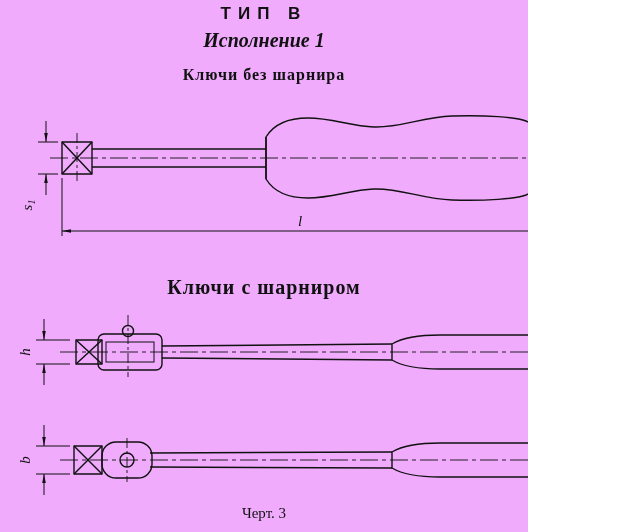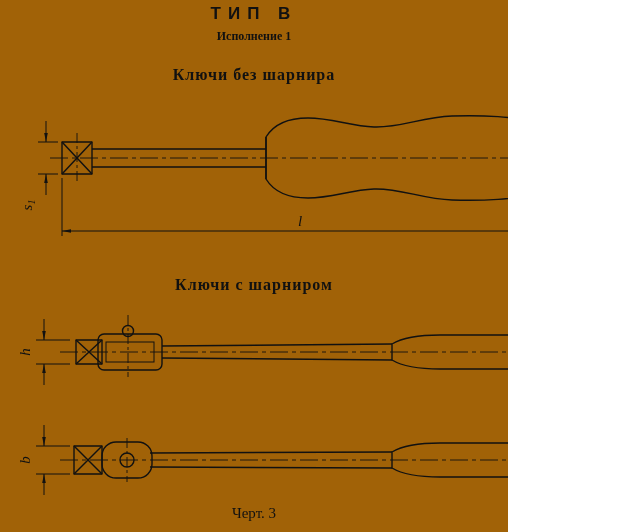--- a/index.html
+++ b/index.html
@@ -1,24 +1,24 @@
 <!DOCTYPE html>
 <html><head>
 <meta charset="utf-8">
 <style>
   html,body{margin:0;padding:0;background:#fff;}
-  .page{position:relative;width:508px;height:532px;background:#a16207;overflow:hidden;
-        font-family:"Liberation Serif", serif;color:#111;}
+  .page{position:relative;width:508px;height:532px;background:#f0abfc;overflow:hidden;
+        font-family:"Liberation Serif", serif;color:#111;padding-left:20px;}
   .center{position:absolute;left:0;right:0;text-align:center;white-space:pre;}
   .title{top:4px;font-family:"Liberation Sans", sans-serif;font-weight:bold;
          font-size:17px;letter-spacing:7px;}
-  .h-exec{top:29px;font-weight:bold;font-size:12px;}
+  .h-exec{top:29px;font-style:italic;font-weight:bold;font-size:20px;}
   .h-sub{top:51px;font-weight:bold;font-size:16px;letter-spacing:1px;margin-top:15px;}
   .h-exec2{top:253px;font-style:italic;font-weight:bold;font-size:16px;}
-  .h-sub2{top:276px;font-weight:bold;font-size:16px;letter-spacing:1px;}
+  .h-sub2{top:276px;font-weight:bold;font-size:20px;letter-spacing:1px;}
   .caption{top:505px;font-size:15px;}
   .fig{position:absolute;left:0;}
   #fig1{top:95px;}
   #fig2{top:303px;}
   #fig3{top:410px;}
   svg .ln{stroke:#111;stroke-width:1.4;fill:none;stroke-linejoin:round;}
   svg .thin{stroke:#111;stroke-width:1;fill:none;}
   svg .cl{stroke:#111;stroke-width:0.9;fill:none;stroke-dasharray:18 4 4 4;}
   svg .clv{stroke:#111;stroke-width:0.9;fill:none;stroke-dasharray:10 3 3 3;}
   svg .arr{fill:#111;stroke:none;}

